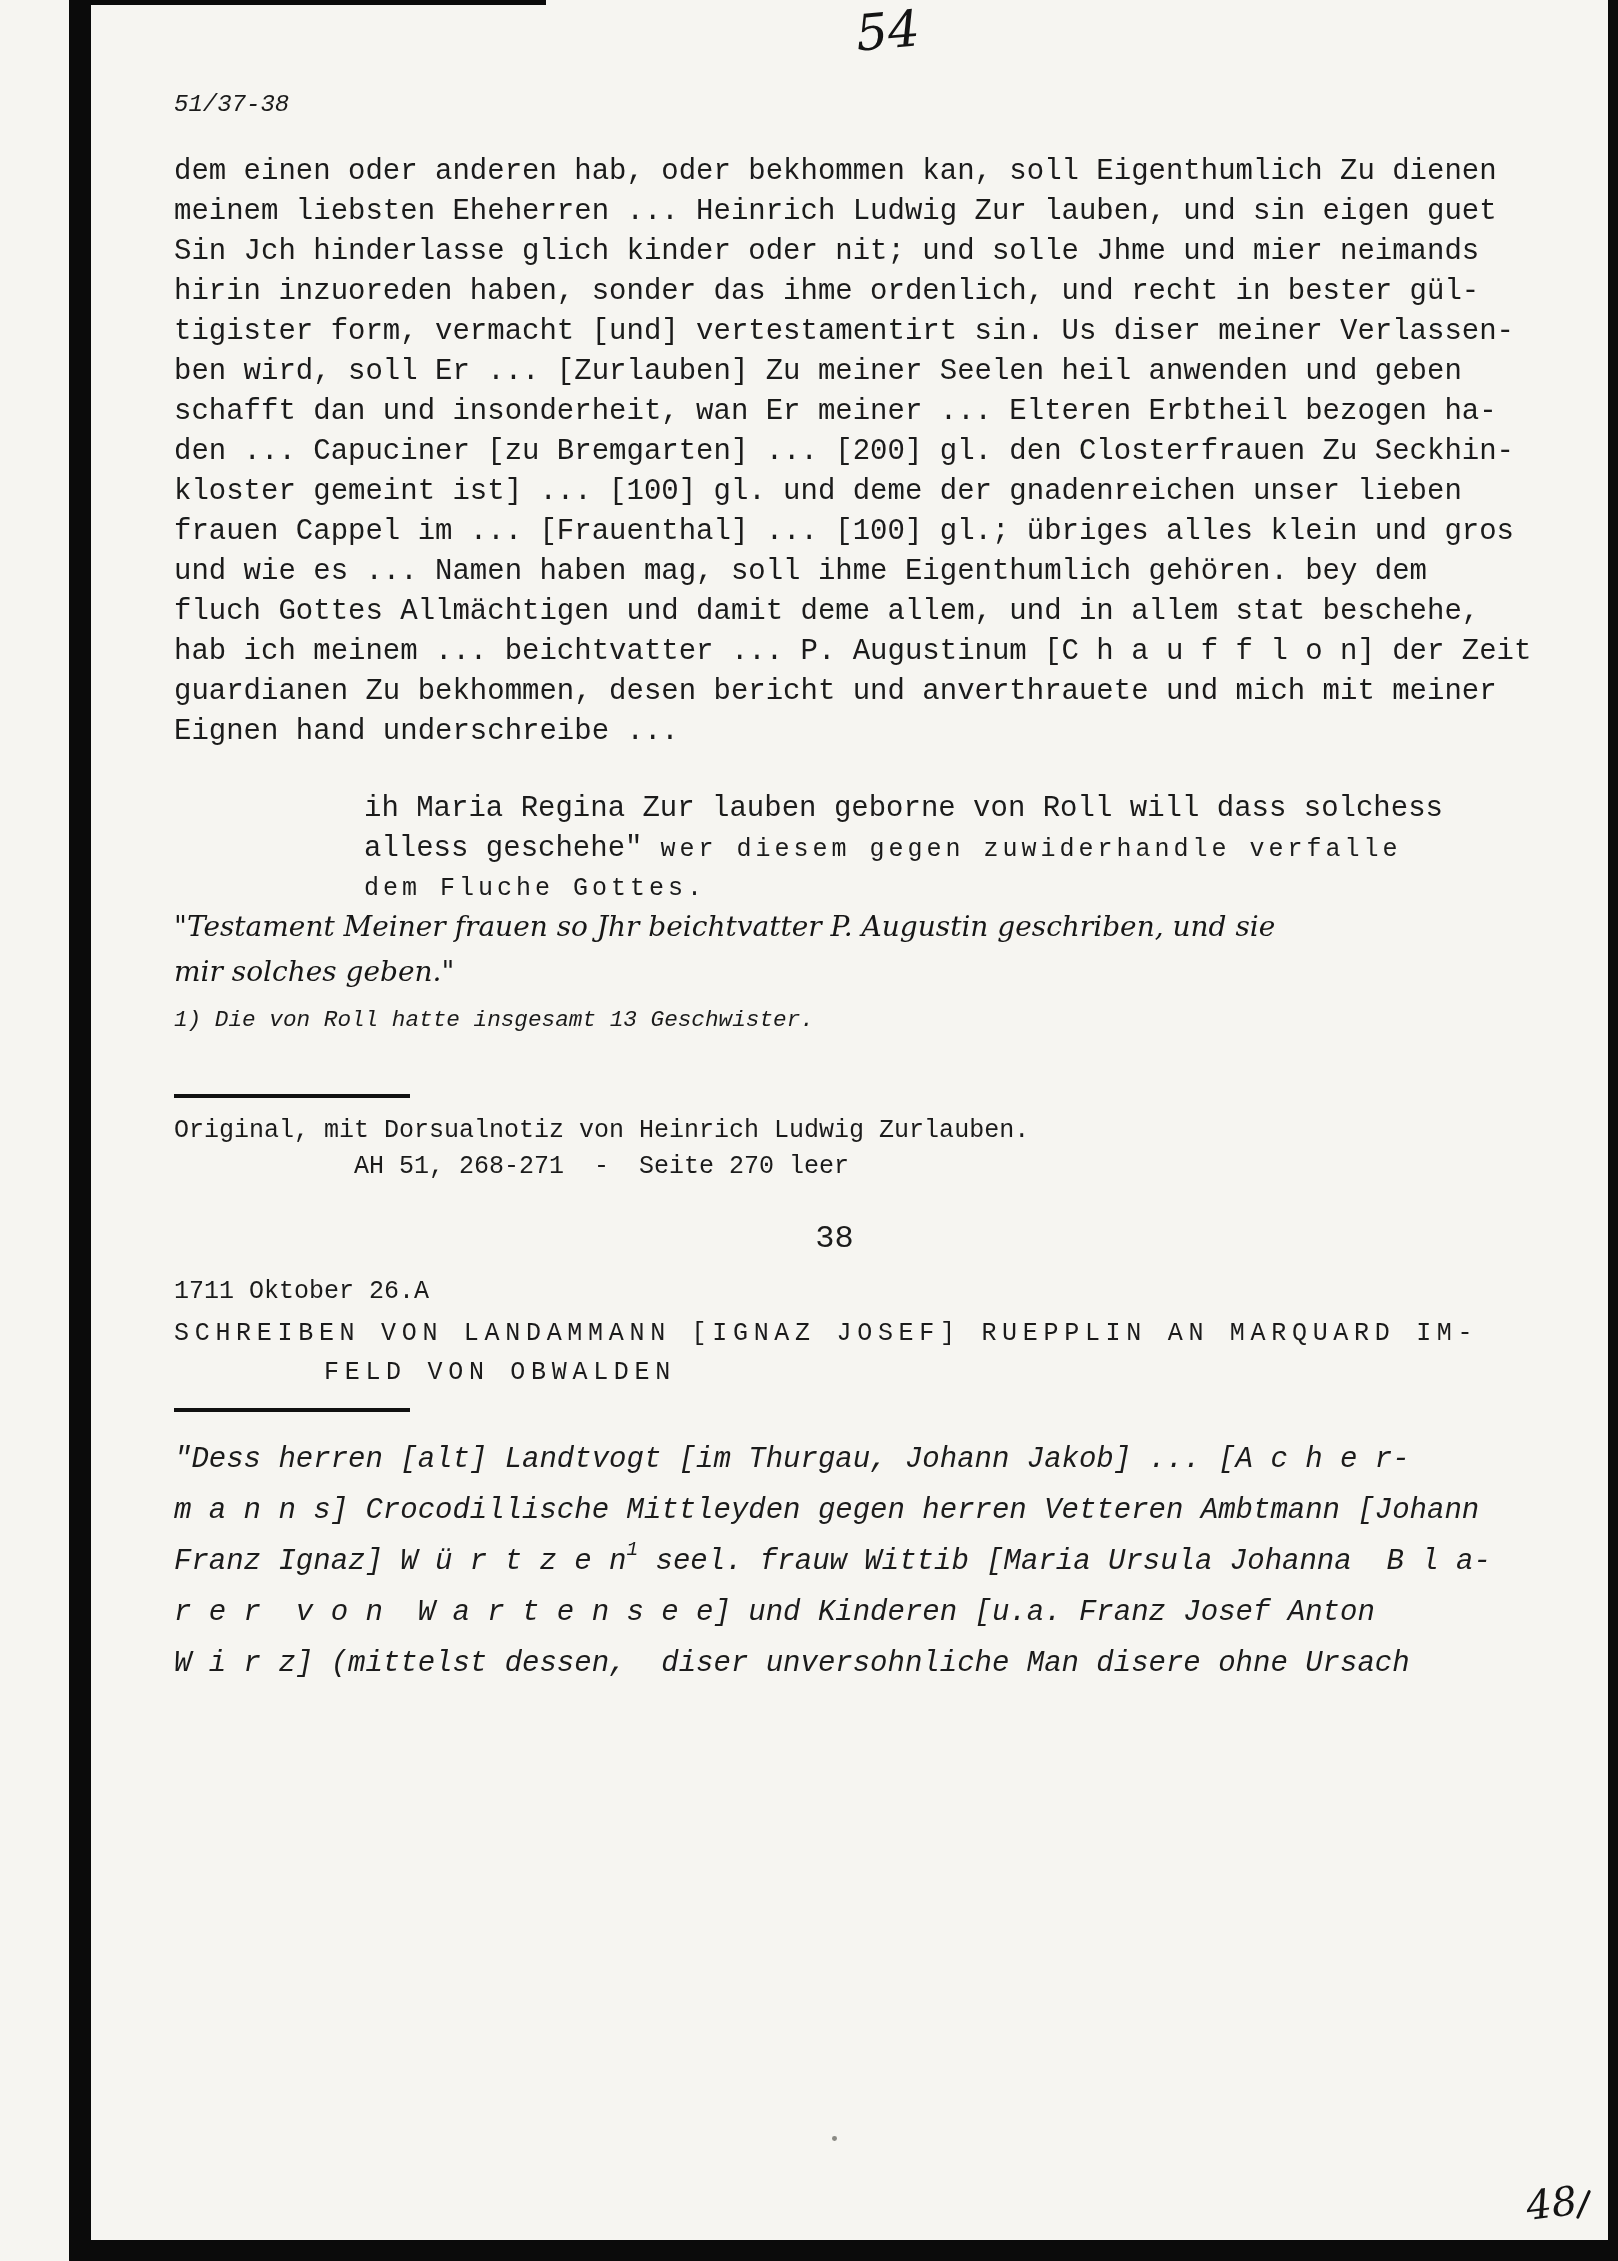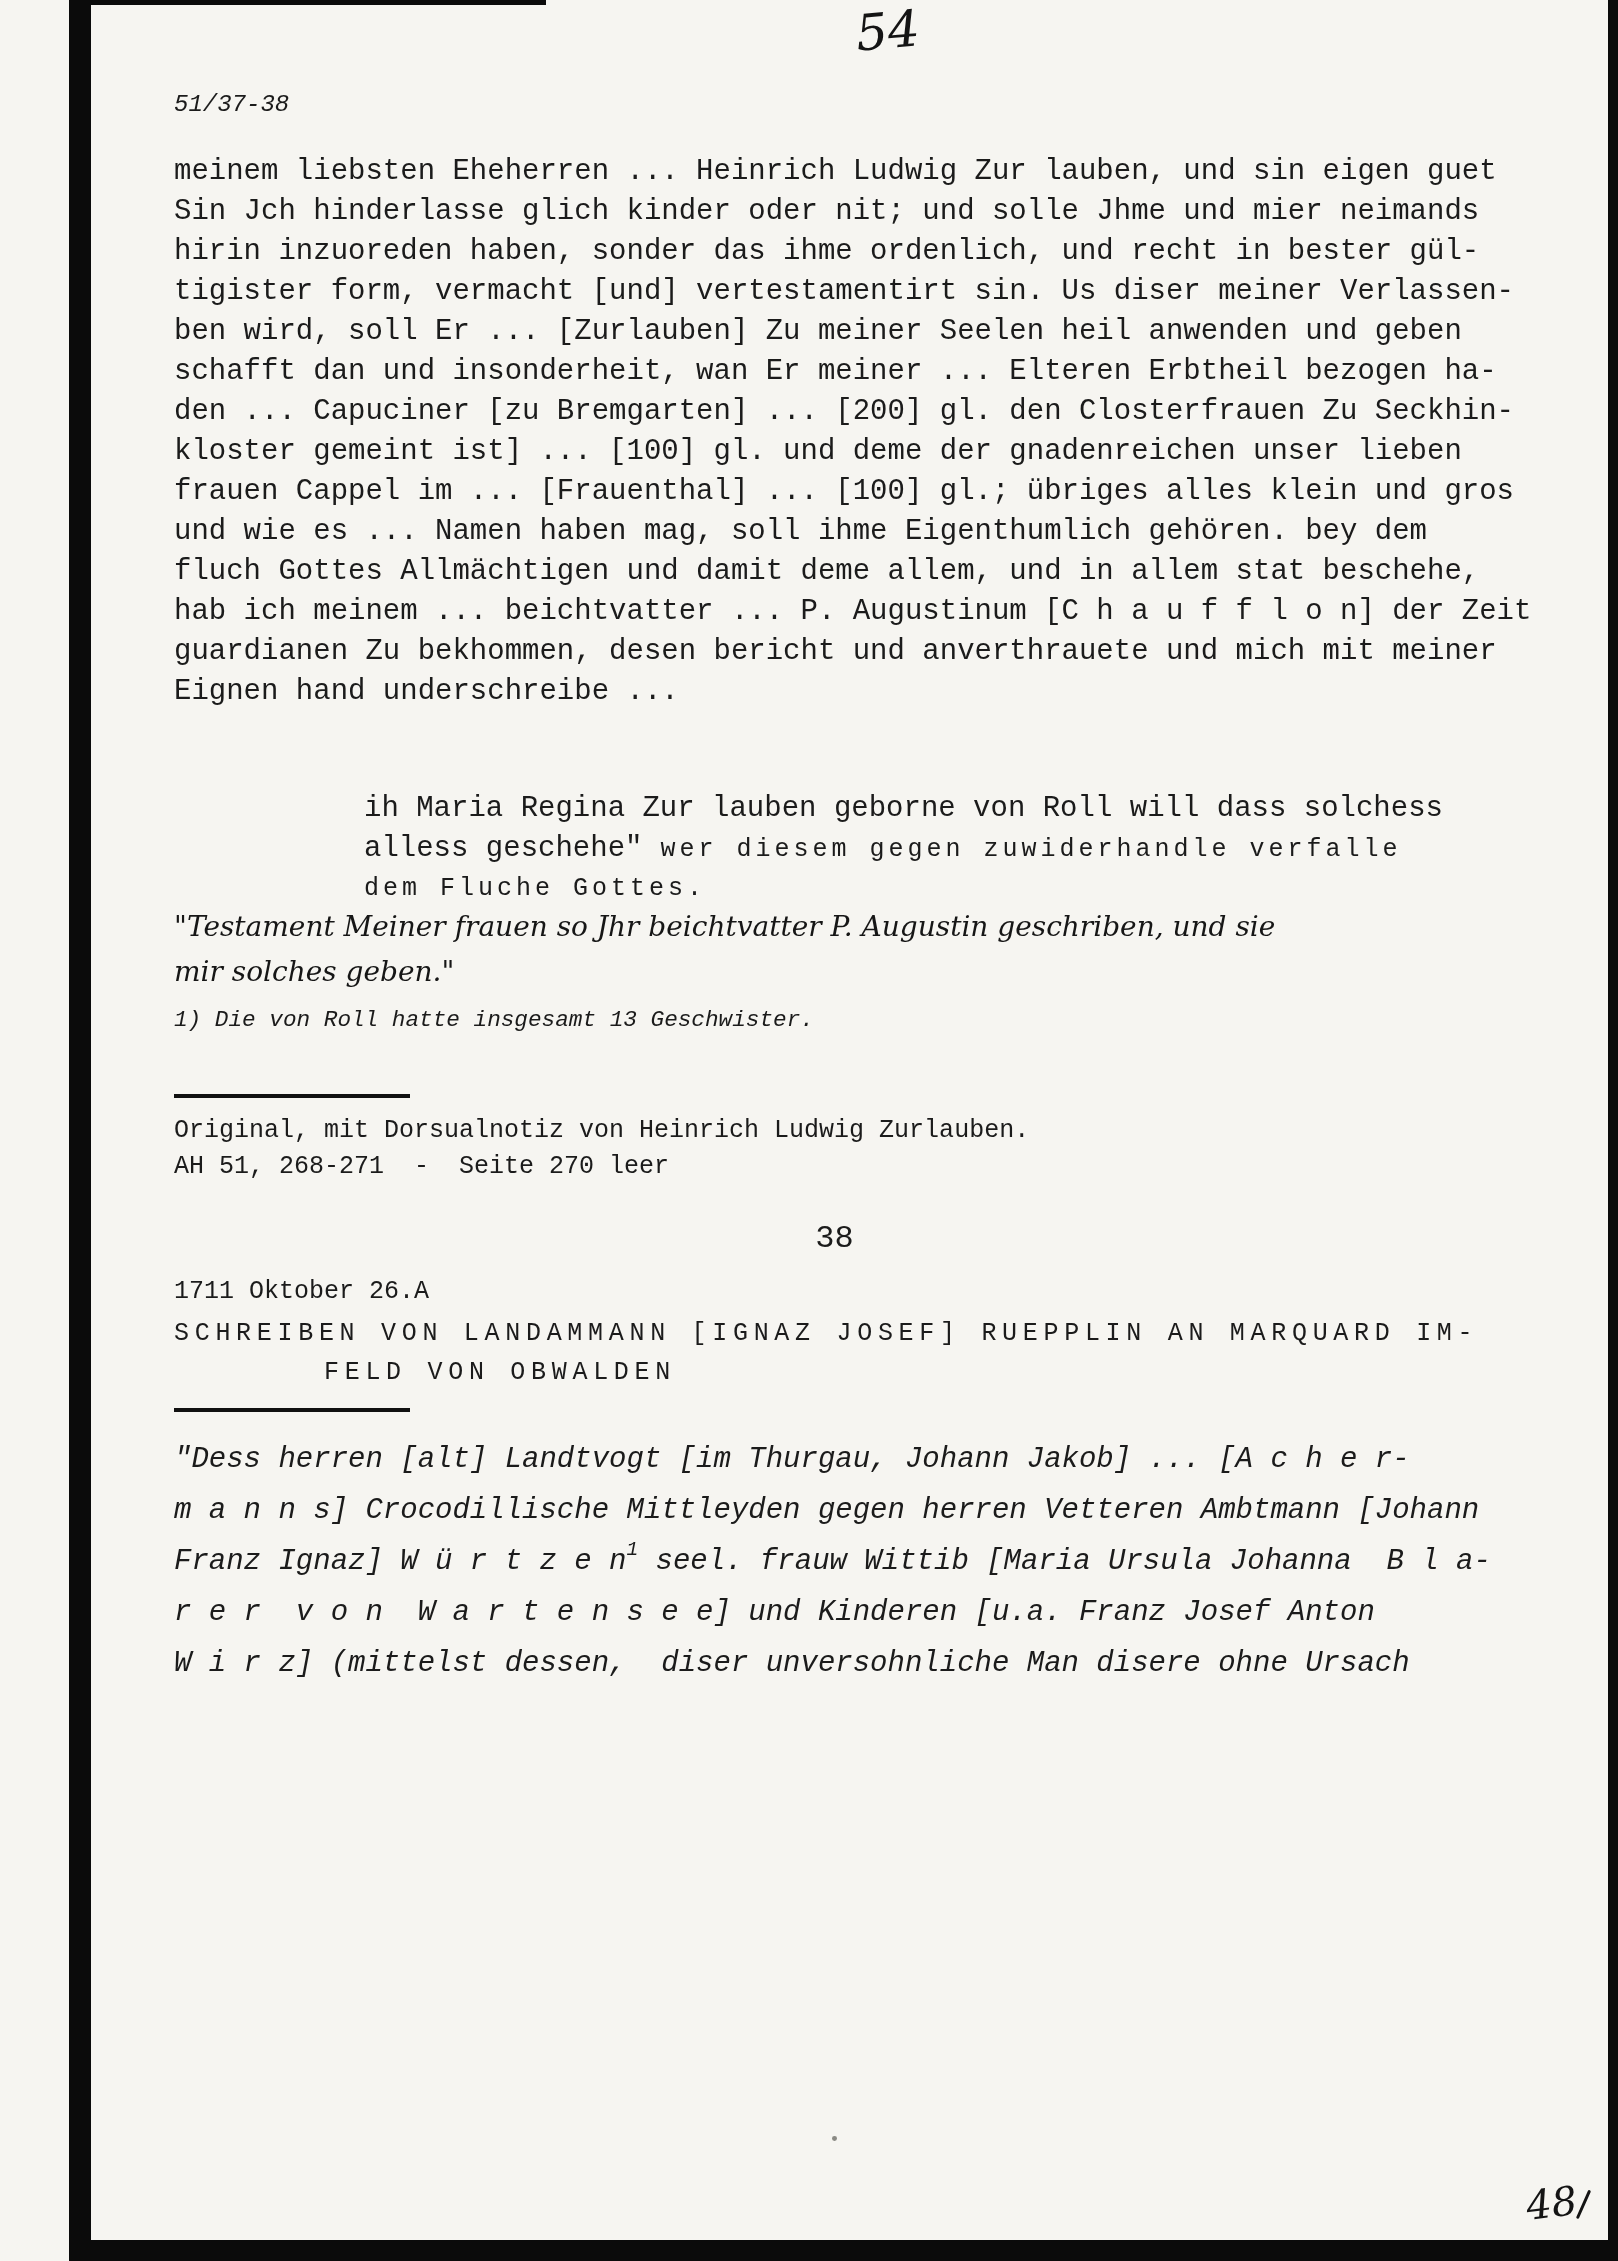--- a/index.html
+++ b/index.html
@@ -53,21 +53,21 @@
 
   .footnote {
     position: absolute; left: 174px; top: 1007px;
     font-size: 22.7px; font-style: italic; white-space: pre;
   }
 
   .rule { position: absolute; left: 174px; width: 236px; height: 4px; background: #111; }
   .rule1 { top: 1094px; }
   .rule2 { top: 1408px; }
 
-  .source { position: absolute; left: 174px; top: 1113px; }
+  .source { position: absolute; left: 174px; top: 1113px; text-align: center; }
   .source .ln { white-space: pre; font-size: 25px; line-height: 36px; height: 36px; }
 
   .entry-number {
     position: absolute; left: 174px; top: 1220px; width: 1321px;
     text-align: center; font-size: 32px; white-space: pre;
   }
 
   .daterow {
     position: absolute; left: 174px; top: 1277px; width: 1321px;
     display: flex; 
@@ -99,20 +99,21 @@
   <div class="edge topstrip"></div>
 
   <div class="hw hw-top">54</div>
   <div class="hw hw-bottom">48</div>
   <div class="hw-tick"></div>
   <div class="speck"></div>
 
   <div class="ref">51/37-38</div>
 
   <div class="p1">
+    <div class="ln">dem einen oder anderen hab, oder bekhommen kan, soll Eigenthumlich Zu dienen</div>
     <div class="ln">meinem liebsten Eheherren ... Heinrich Ludwig Zur lauben, und sin eigen guet</div>
     <div class="ln">Sin Jch hinderlasse glich kinder oder nit; und solle Jhme und mier neimands</div>
     <div class="ln">hirin inzuoreden haben, sonder das ihme ordenlich, und recht in bester gül-</div>
     <div class="ln">tigister form, vermacht [und] vertestamentirt sin. Us diser meiner Verlassen-</div>
     <div class="ln">ben wird, soll Er ... [Zurlauben] Zu meiner Seelen heil anwenden und geben</div>
     <div class="ln">schafft dan und insonderheit, wan Er meiner ... Elteren Erbtheil bezogen ha-</div>
     <div class="ln">den ... Capuciner [zu Bremgarten] ... [200] gl. den Closterfrauen Zu Seckhin-</div>
     <div class="ln">kloster gemeint ist] ... [100] gl. und deme der gnadenreichen unser lieben</div>
     <div class="ln">frauen Cappel im ... [Frauenthal] ... [100] gl.; übriges alles klein und gros</div>
     <div class="ln">und wie es ... Namen haben mag, soll ihme Eigenthumlich gehören. bey dem</div>

